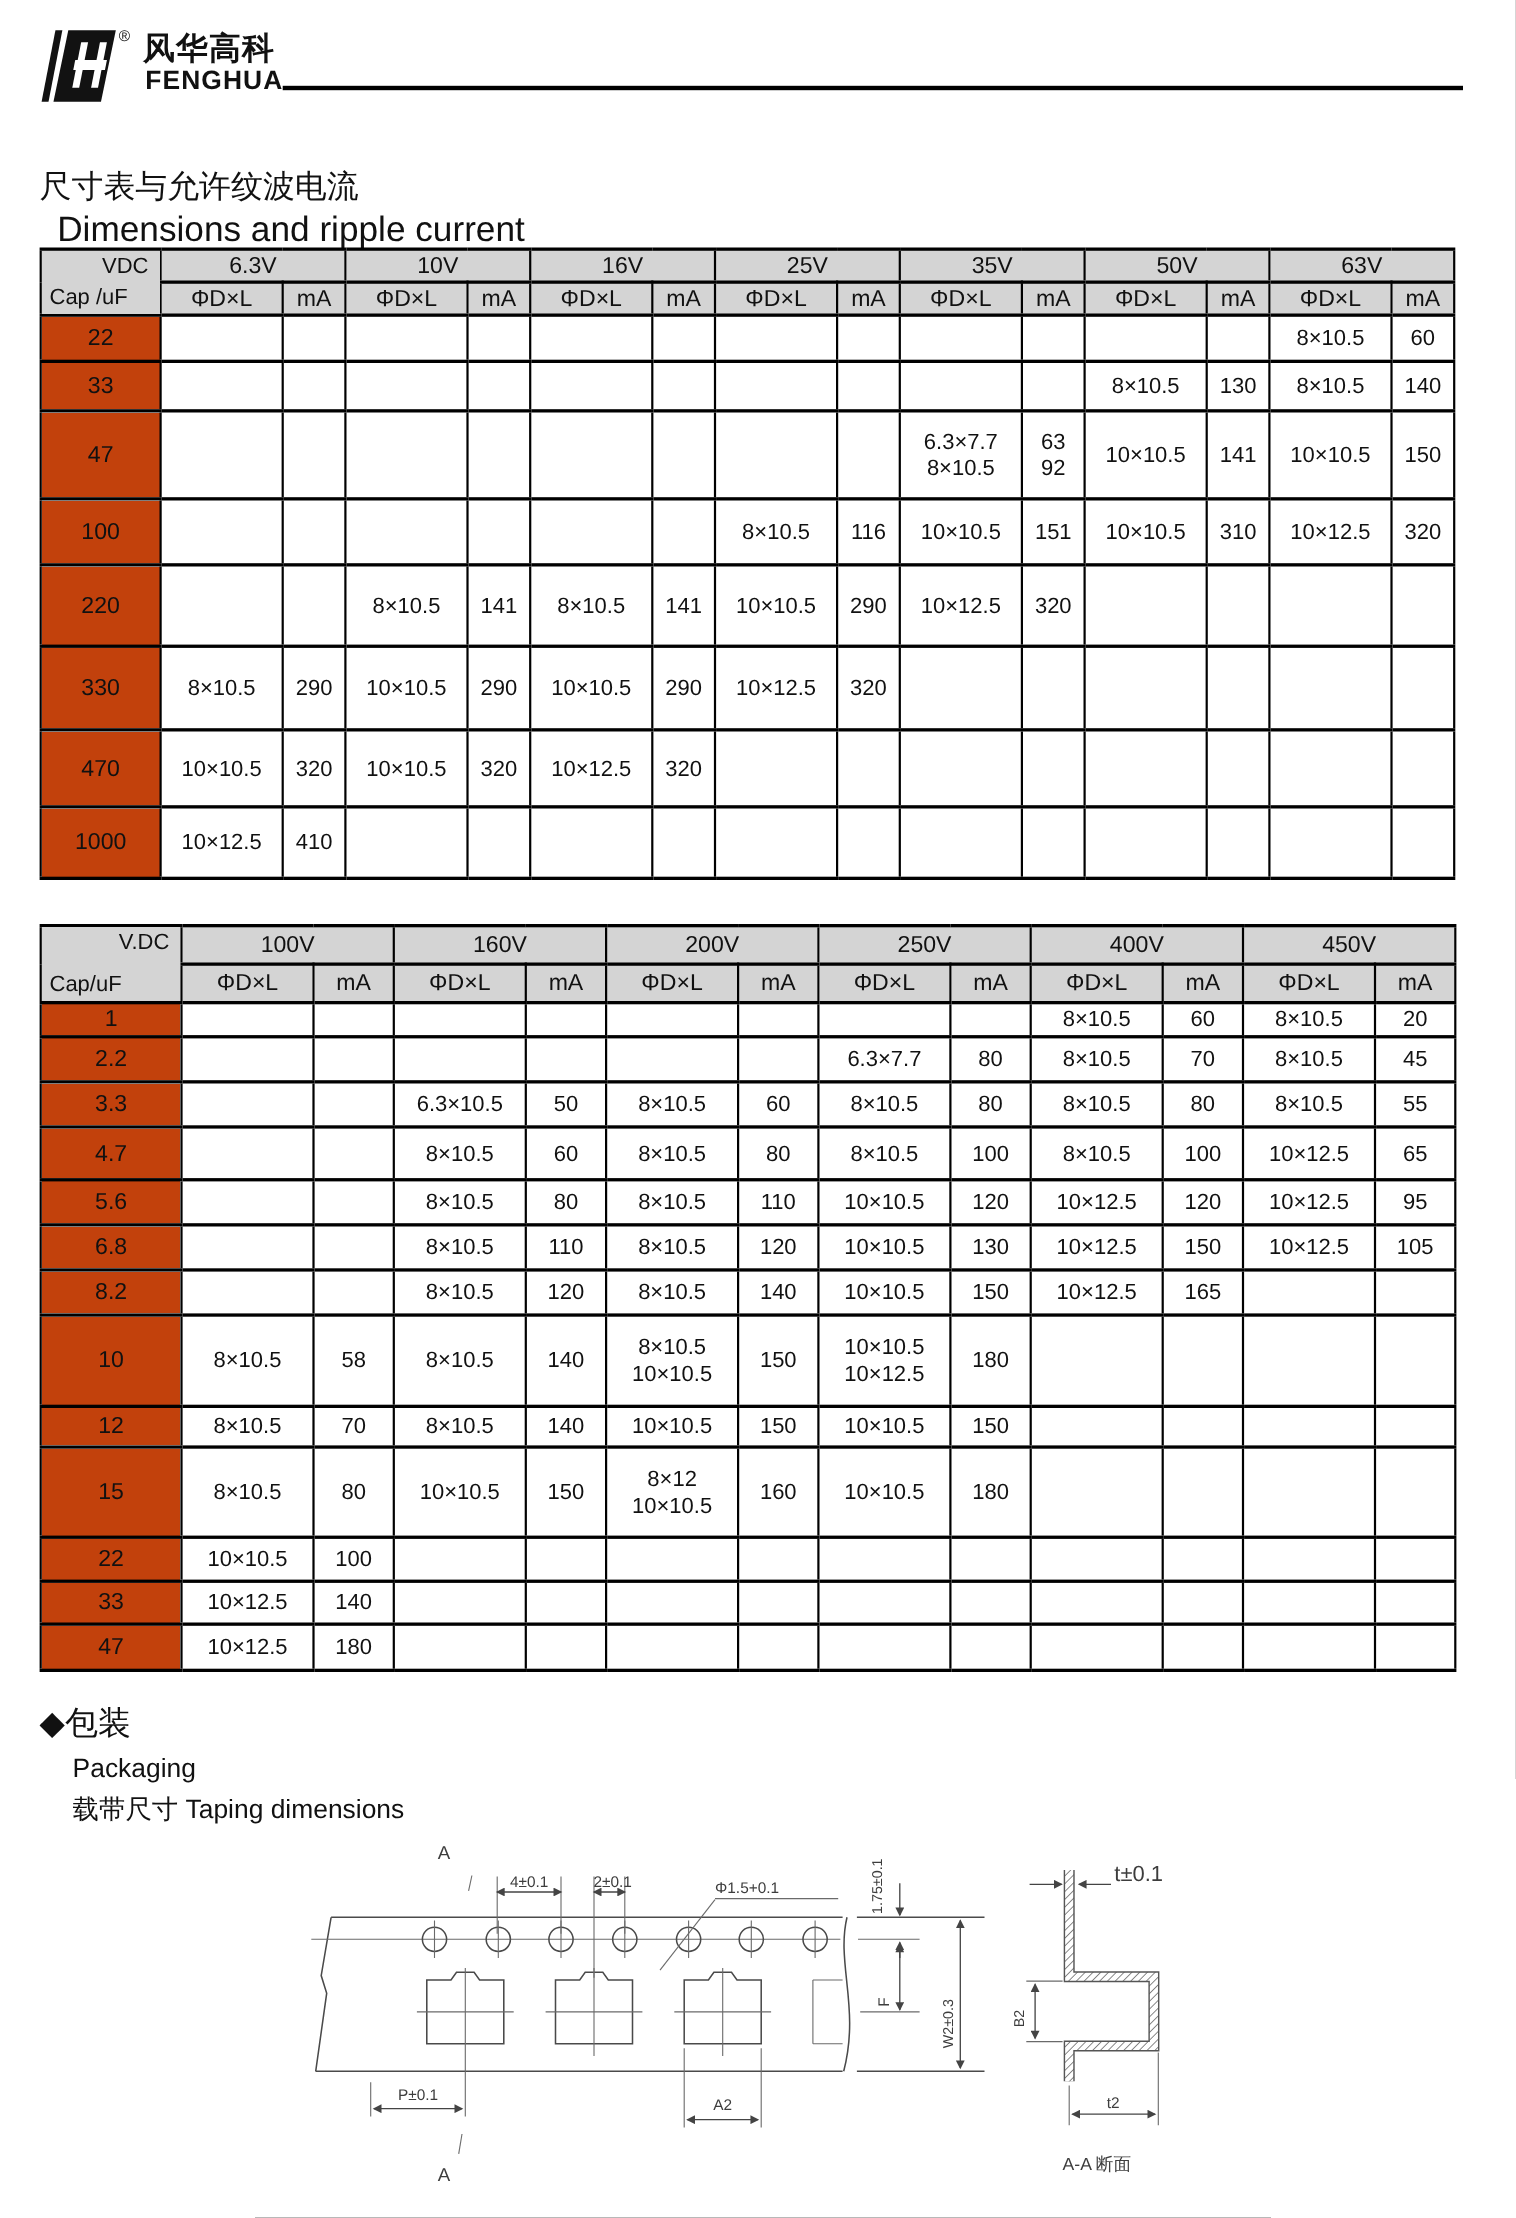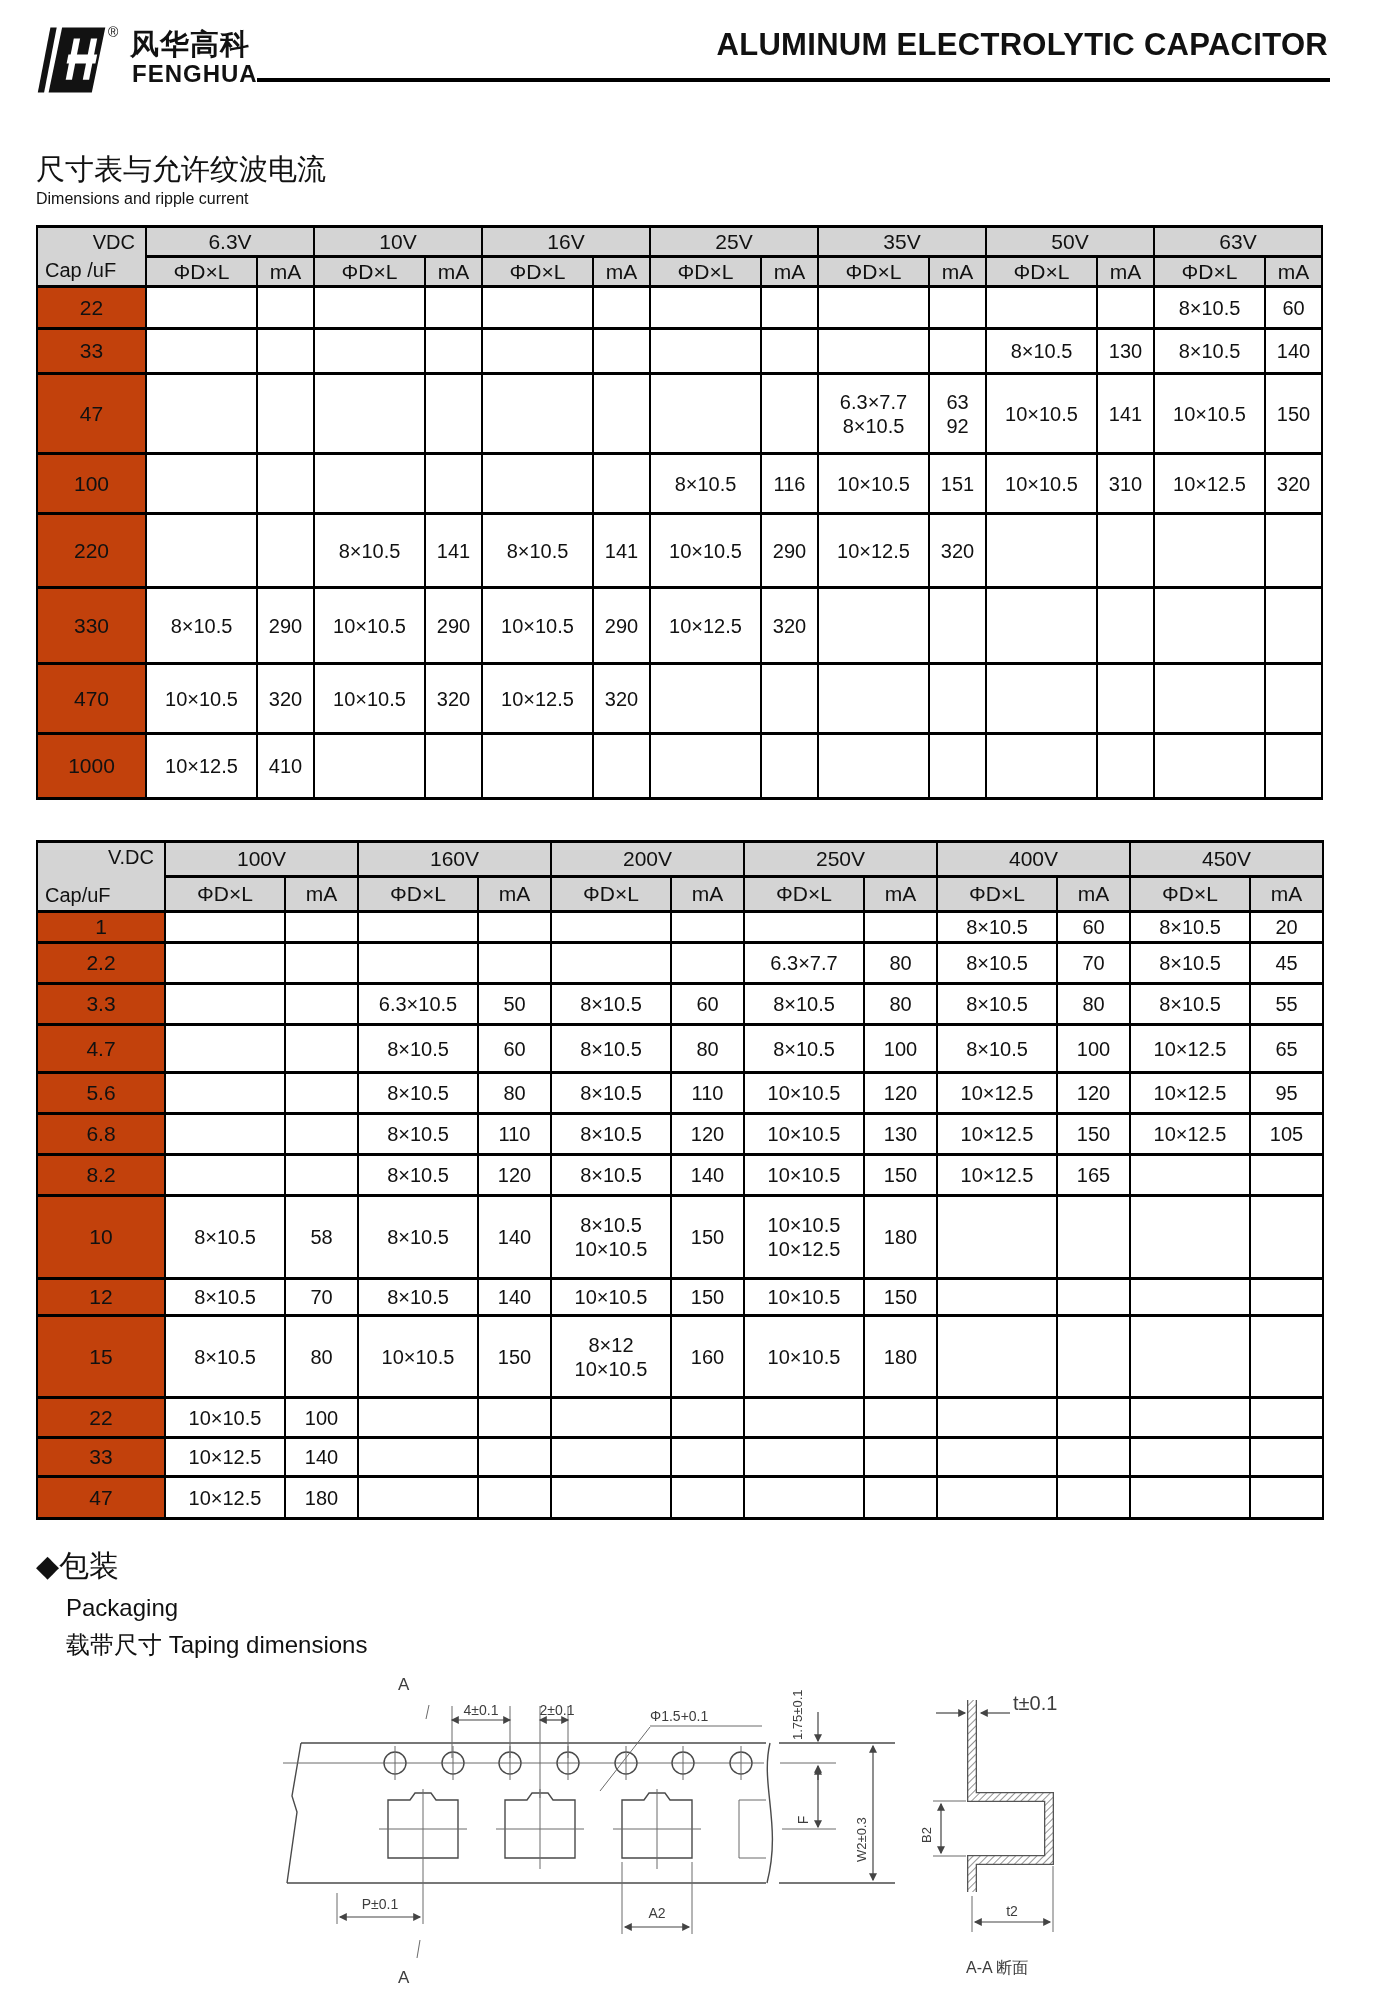--- a/index.html
+++ b/index.html
@@ -11,21 +11,21 @@
   .abs { position:absolute; }
 
   
   .brand-cn { left:130px; top:25px; font-size:29px; font-weight:700; letter-spacing:1px; }
   .brand-en { left:132px; top:60px; font-size:24px; font-weight:700; letter-spacing:1px; }
   .reg-mark { left:108px; top:24px; font-size:14px; }
   .doc-title { left:480px; top:27px; width:848px; text-align:right; font-size:31px; font-weight:700; letter-spacing:0.3px; }
   .header-rule { left:257px; top:78px; width:1073px; height:4px; background:#000; }
 
   .sec-cn { left:36px; top:150px; font-size:29px; }
-  .sec-en { left:36px; top:190px; font-size:16px; }
+  .sec-en { left:52px; top:190px; font-size:32px; }
 
   
   table.spec { position:absolute; left:36px; border-collapse:collapse; table-layout:fixed; }
   table.spec th, table.spec td {
     border:2px solid #000; border-top-width:3px; border-bottom-width:3px;
     padding:0; text-align:center; vertical-align:middle;
     font-size:20px; font-weight:400; color:#111; white-space:pre-line; line-height:1.2;
     overflow:hidden;
   }
   table.spec thead th { background:#d4d4d4; font-size:21px; }
@@ -61,21 +61,20 @@
   <svg class="abs" style="left:36px; top:24px;" width="72" height="72" viewBox="0 0 80 80">
     <path d="M2,76 L16,4 L23,4 L9,76 Z" fill="#121212"></path>
     <polygon points="14,76 29,4 77,4 62,76" fill="#121212"></polygon>
     <polygon points="33,62 42,16 49,16 40,62" fill="#fff"></polygon>
     <polygon points="52,62 61,16 68,16 59,62" fill="#fff"></polygon>
     <polygon points="34,44 66,44 68,34 36,34" fill="#fff"></polygon>
   </svg>
   <div class="abs reg-mark">®</div>
   <div class="abs brand-cn">风华高科</div>
   <div class="abs brand-en">FENGHUA</div>
-  <div class="abs doc-title">ALUMINUM ELECTROLYTIC CAPACITOR</div>
   <div class="abs header-rule"></div>
 
   <div class="abs sec-cn">尺寸表与允许纹波电流</div>
   <div class="abs sec-en">Dimensions and ripple current</div>
 
   <table id="table1" class="spec" style="top:225px;">
       <colgroup>
         <col style="width: 109px;">
         <col style="width: 111px;">
         <col style="width: 57px;">

